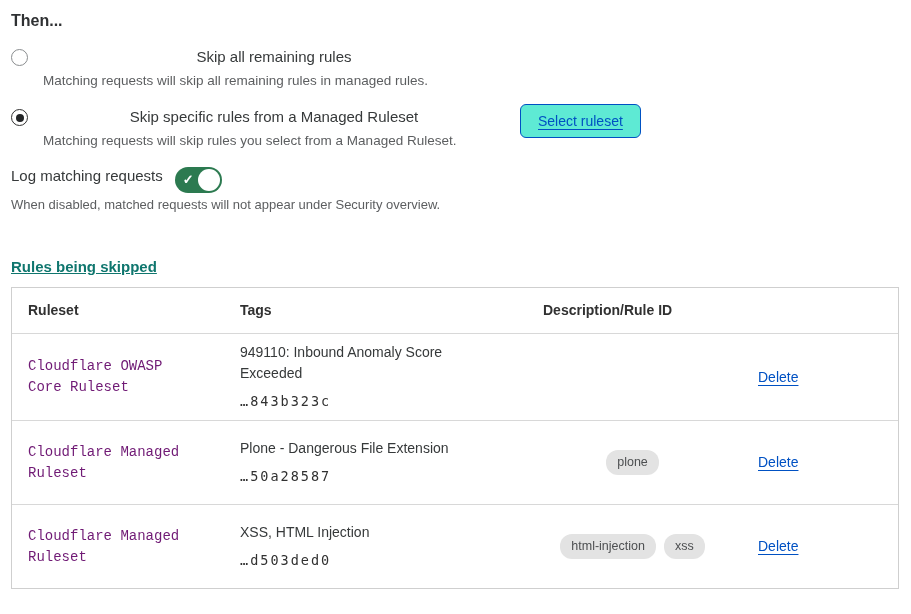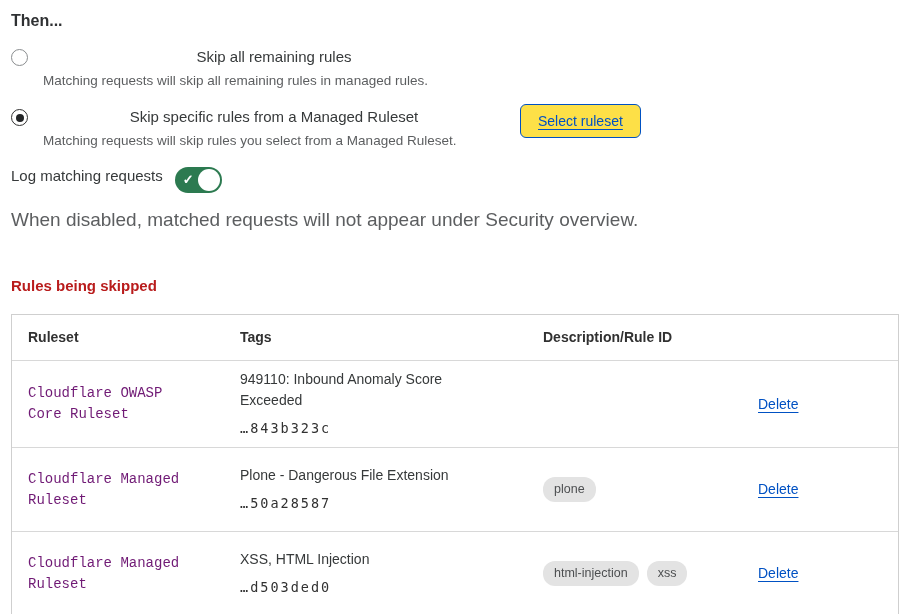--- a/index.html
+++ b/index.html
@@ -29,21 +29,21 @@
     content: ""; position: absolute; left: 50%; top: 50%;
     width: 8px; height: 8px; border-radius: 50%;
     background: #222426; transform: translate(-50%, -50%);
   }
   .option-text { margin-left: 15px; width: 462px; }
   .option-label { font-size: 15px; color: #36393a; line-height: 20px; cursor: pointer; text-align: center; }
   .option-desc { font-size: 13.5px; color: #5c5e60; line-height: 18px; margin-top: 5px; }
 
   .select-ruleset-btn {
     position: absolute; left: 509px; top: -3px;
-    background: #fde047; border: 1px solid #0051c3; border-radius: 6px;
+    background: #5eead4; border: 1px solid #0051c3; border-radius: 6px;
     color: #0051c3; font-size: 14px; font-family: "Liberation Sans", sans-serif;
     padding: 8px 17px; text-decoration: underline;
     text-underline-offset: 3px; cursor: pointer;
   }
 
   
   .log-row { display: flex; margin-top: 14px; }
   .log-label { font-size: 15px; color: #36393a; }
   .toggle {
     width: 47px; height: 26px; border-radius: 13px;
@@ -51,47 +51,47 @@
     flex: none;
   }
   .toggle .check {
     position: absolute; left: 8px; top: 50%; transform: translateY(-52%);
     color: #fff; font-size: 13px; font-weight: 700; line-height: 1;
   }
   .toggle .knob {
     position: absolute; right: 2px; top: 2px;
     width: 22px; height: 22px; border-radius: 50%; background: #fff;
   }
-  .log-desc { font-size: 19px; color: #5c5e60; margin-top: 16px; }
+  .log-desc { font-size: 13px; color: #5c5e60; margin-top: 4px; }
 
   
   .table-heading {
-    font-size: 15px; font-weight: 700; color: #b91c1c;
-    margin-top: 46px; margin-bottom: 20px;
+    font-size: 15px; font-weight: 700; color: #0f766e;
+    margin-top: 46px; margin-bottom: 12px; text-decoration: underline;
   }
   .rules-table {
     width: 888px; border: 1px solid #cfcfcf; background: #fff;
   }
   .t-row {
     display: grid;
     grid-template-columns: 212px 303px 215px 1fr;
     align-items: center;
     border-top: 1px solid #d8d8d8;
     min-height: 84px;
   }
   .t-row.t-head { border-top: none; min-height: 45px; }
   .t-cell { padding: 8px 20px 8px 16px; font-size: 14px; line-height: 21px; }
   .t-head .t-cell { font-weight: 700; color: #313131; font-size: 14px; }
   .cell-ruleset { color: #701a75; font-family: Liberation Mono, monospace; }
   .cell-desc .desc-line { color: #36393a; margin-bottom: 7px; }
   .cell-desc .rule-id {
     font-family: "DejaVu Sans Mono", monospace;
     font-size: 13.5px; color: #313131; letter-spacing: 2px;
   }
-  .tags-wrap { display: flex; gap: 8px; flex-wrap: wrap; }
+  .tags-wrap { display: flex; gap: 8px; flex-wrap: wrap; justify-content: center; }
   .tag-pill {
     background: #e3e3e3; color: #4d4f51;
     font-size: 12.5px; line-height: 1;
     padding: 6px 11px; border-radius: 12px; white-space: nowrap;
   }
   .cell-action { text-align: left; padding-right: 39px; }
   .delete-link {
     color: #0051c3; font-size: 14px; text-decoration: underline;
     text-underline-offset: 3px; cursor: pointer;
   }

